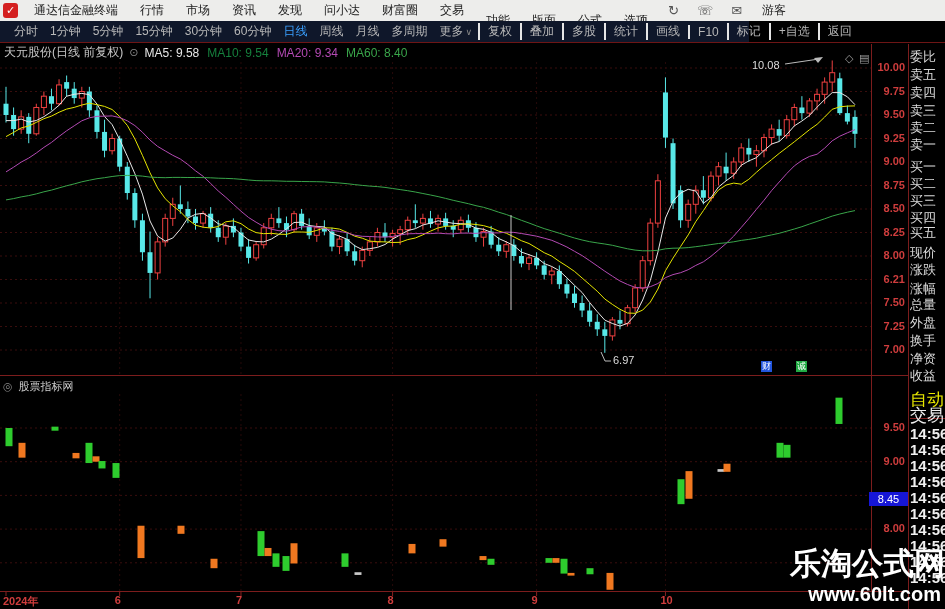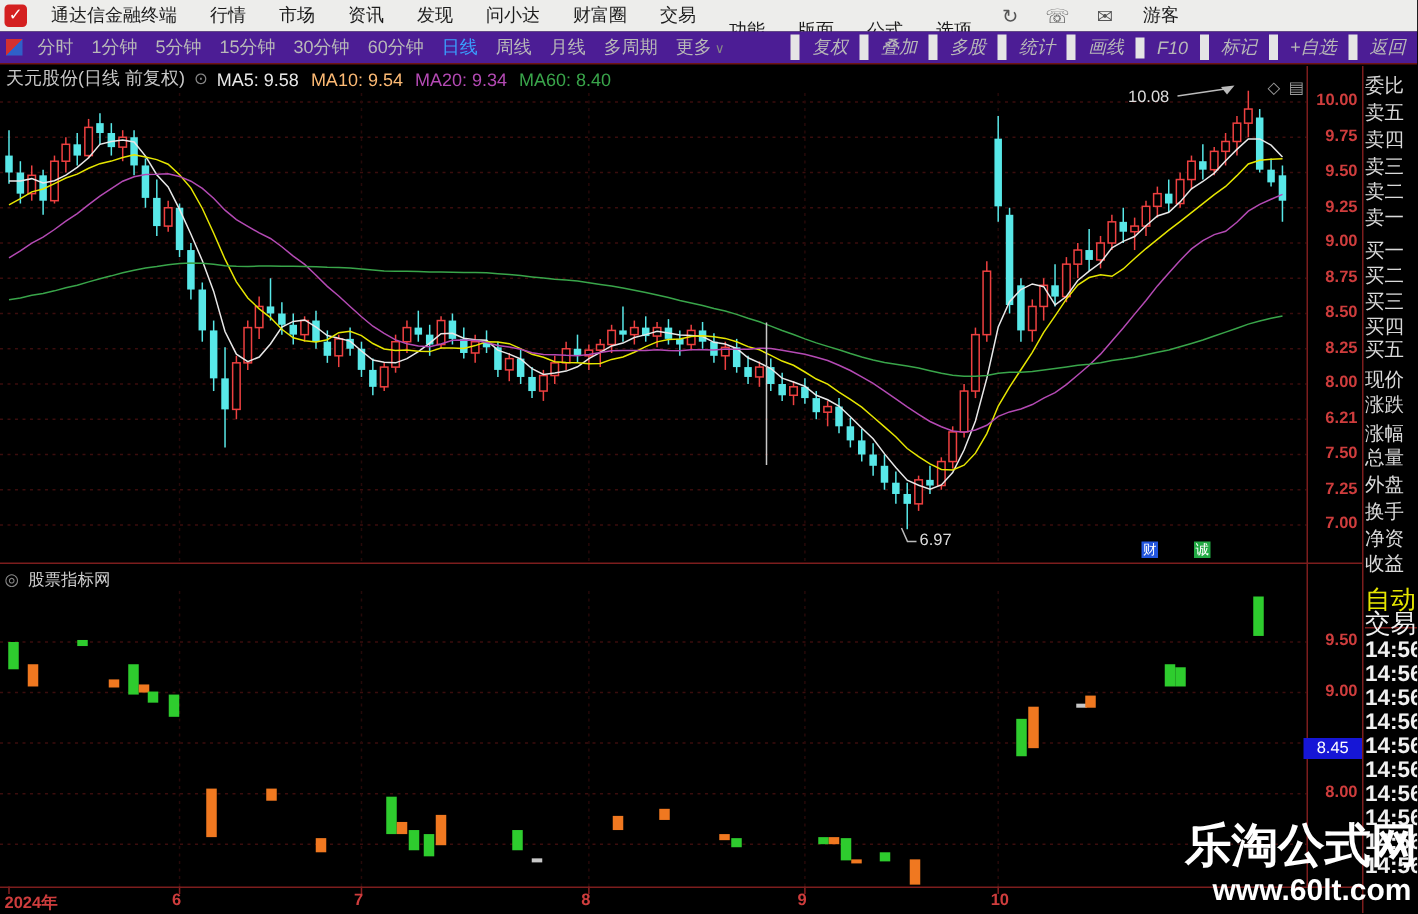--- a/index.html
+++ b/index.html
@@ -9,27 +9,27 @@
   #menubar{position:absolute;left:0;top:0;width:945px;height:21px;background:#ededeb;
            display:flex;align-items:center;color:#1c1c1c;}
   #logo{width:15px;height:15px;margin:0 5px 0 3px;background:#d42020;color:#fff;border-radius:3px;
         font-size:11px;font-weight:bold;text-align:center;line-height:15px;}
   .menu-item{padding:0 11px;white-space:nowrap;}
   #menu-status{margin-left:auto;display:flex;align-items:center;color:#d03030;}
   .status-item{padding:0 8px;white-space:nowrap;}
   #menu-right{display:flex;align-items:flex-end;color:#1c1c1c;margin-top:20px;}
   .mb-icon{padding:0 9px;color:#555;font-size:13px;}
   
-  #toolbar{position:absolute;left:0;top:21px;width:945px;height:21px;background:#4c1d95;
+  #toolbar{position:absolute;left:0;top:21px;width:749px;height:21px;background:#0f172a;
            display:flex;align-items:center;color:#b8b8b8;}
   #tb-icon{width:11px;height:11px;margin:0 4px 0 4px;background:linear-gradient(135deg,#d43030 50%,#3060c8 50%);}
   .tb-item{padding:0 6px;white-space:nowrap;}
   .tb-item.active{color:#3aa0ff;}
   #tb-right{margin-left:auto;display:flex;align-items:center;}
-  .tb-cell{padding:0 8px;border-left:6px solid #e5e5e5;white-space:nowrap;font-style:italic;}
+  .tb-cell{padding:0 8px;border-left:2px solid #e5e5e5;white-space:nowrap;}
   .chev{font-size:9px;color:#888;padding-left:2px;}
   
   #chart-header{position:absolute;left:4px;top:45px;height:15px;display:flex;align-items:center;color:#c8c8c8;}
   #chart-title{margin-right:6px;}
   .hdr-icon{color:#888;margin-right:6px;font-size:11px;}
   .ma-item{margin-right:8px;white-space:nowrap;}
   
   .ylab{position:absolute;width:33px;text-align:right;color:#cf3d3d;font-size:11px;font-weight:bold;}
   .xlab{position:absolute;color:#cf3d3d;font-size:11px;font-weight:bold;top:594px;}
   .anno{position:absolute;color:#dcdcdc;font-size:11px;}
@@ -107,21 +107,21 @@
         <div class="tb-cell">+自选</div>
         <div class="tb-cell">返回</div>
       </div>
   </div>
 
   <div id="chart-header">
     <span id="chart-title">天元股份(日线 前复权)</span>
     <span class="hdr-icon">⊙</span>
     <span id="ma-labels" style="display:flex;">
         <div class="ma-item" style="color: rgb(232, 232, 232);">MA5: 9.58</div>
-        <div class="ma-item" style="color: #fdba74;">MA10: 9.54</div>
+        <div class="ma-item" style="color: #15803d;">MA10: 9.54</div>
         <div class="ma-item" style="color: rgb(180, 74, 180);">MA20: 9.34</div>
         <div class="ma-item" style="color: rgb(57, 165, 74);">MA60: 8.40</div>
       </span>
   </div>
 
   <svg id="cv" width="945" height="609">
       <line x1="0" y1="68" x2="871" y2="68" stroke="#3a0d0d" stroke-dasharray="2,3"></line>
       <line x1="0" y1="91.5" x2="871" y2="91.5" stroke="#3a0d0d" stroke-dasharray="2,3"></line>
       <line x1="0" y1="115" x2="871" y2="115" stroke="#3a0d0d" stroke-dasharray="2,3"></line>
       <line x1="0" y1="138.5" x2="871" y2="138.5" stroke="#3a0d0d" stroke-dasharray="2,3"></line>

